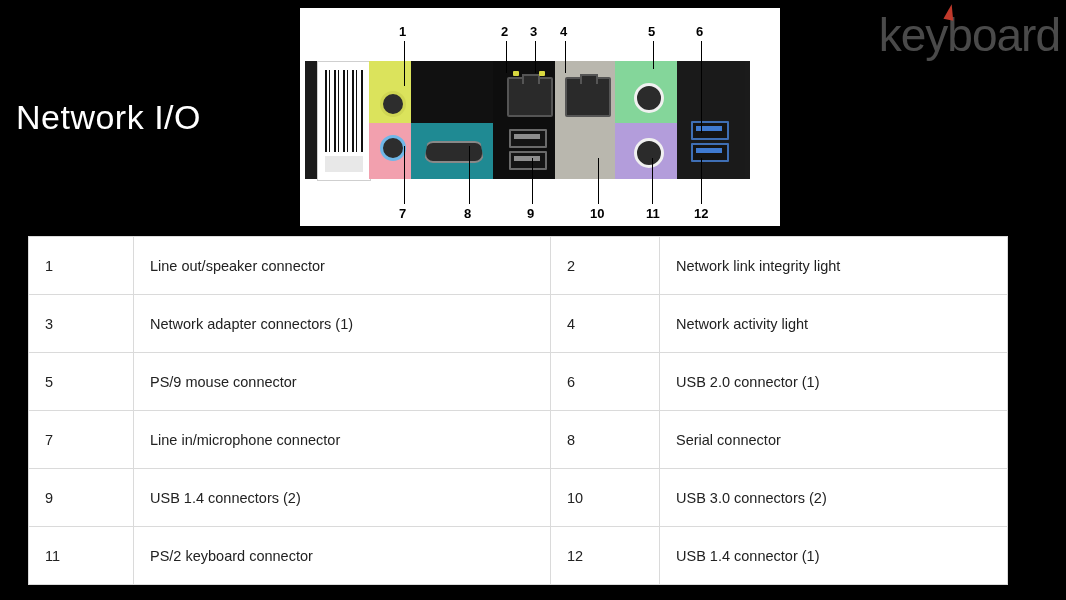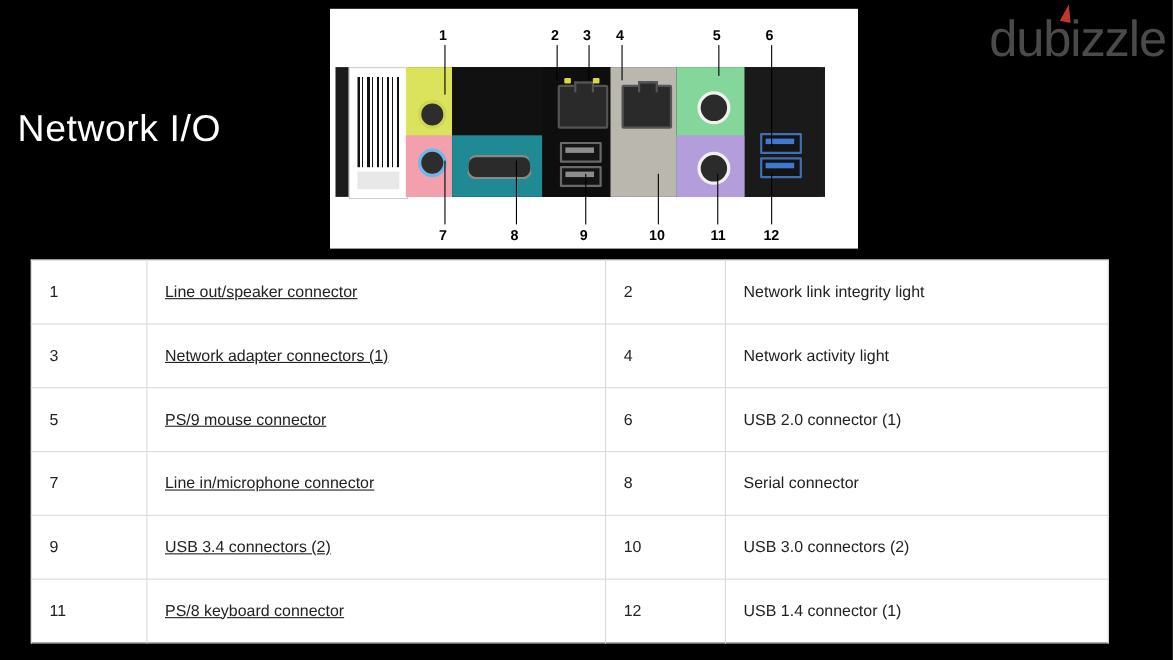--- a/index.html
+++ b/index.html
@@ -138,29 +138,29 @@
     table-layout: fixed;
   }
   td {
     border: 1px solid #dadada;
     font-size: 14.5px;
     color: #222;
     padding: 0 0 0 16px;
     vertical-align: middle;
   }
   td.num { width: 88px; }
-  td.desc-left { width: 400px; text-decoration: underline; }
+  td.desc-left { width: 400px; }
   td.num2 { width: 92px; }
   tr { height: 58px; }
 </style>
 </head>
 <body>
 
 <div class="watermark">
-  <span>dubizzle</span>
+  <span>keyboard</span>
   <span class="flame"></span>
 </div>
 
 <div class="page-title">Network I/O</div>
 
 <div class="photo-panel">
 
   <div class="io-panel">
 
     <div class="seg seg-label">
@@ -257,25 +257,25 @@
         <td class="desc">USB 2.0 connector (1)</td>
       </tr>
       <tr>
         <td class="num">7</td>
         <td class="desc-left">Line in/microphone connector</td>
         <td class="num2">8</td>
         <td class="desc">Serial connector</td>
       </tr>
       <tr>
         <td class="num">9</td>
-        <td class="desc-left">USB 3.4 connectors (2)</td>
+        <td class="desc-left">USB 1.4 connectors (2)</td>
         <td class="num2">10</td>
         <td class="desc">USB 3.0 connectors (2)</td>
       </tr>
       <tr>
         <td class="num">11</td>
-        <td class="desc-left">PS/8 keyboard connector</td>
+        <td class="desc-left">PS/2 keyboard connector</td>
         <td class="num2">12</td>
         <td class="desc">USB 1.4 connector (1)</td>
       </tr>
     </tbody>
   </table>
 </div>
 
 </body></html>

